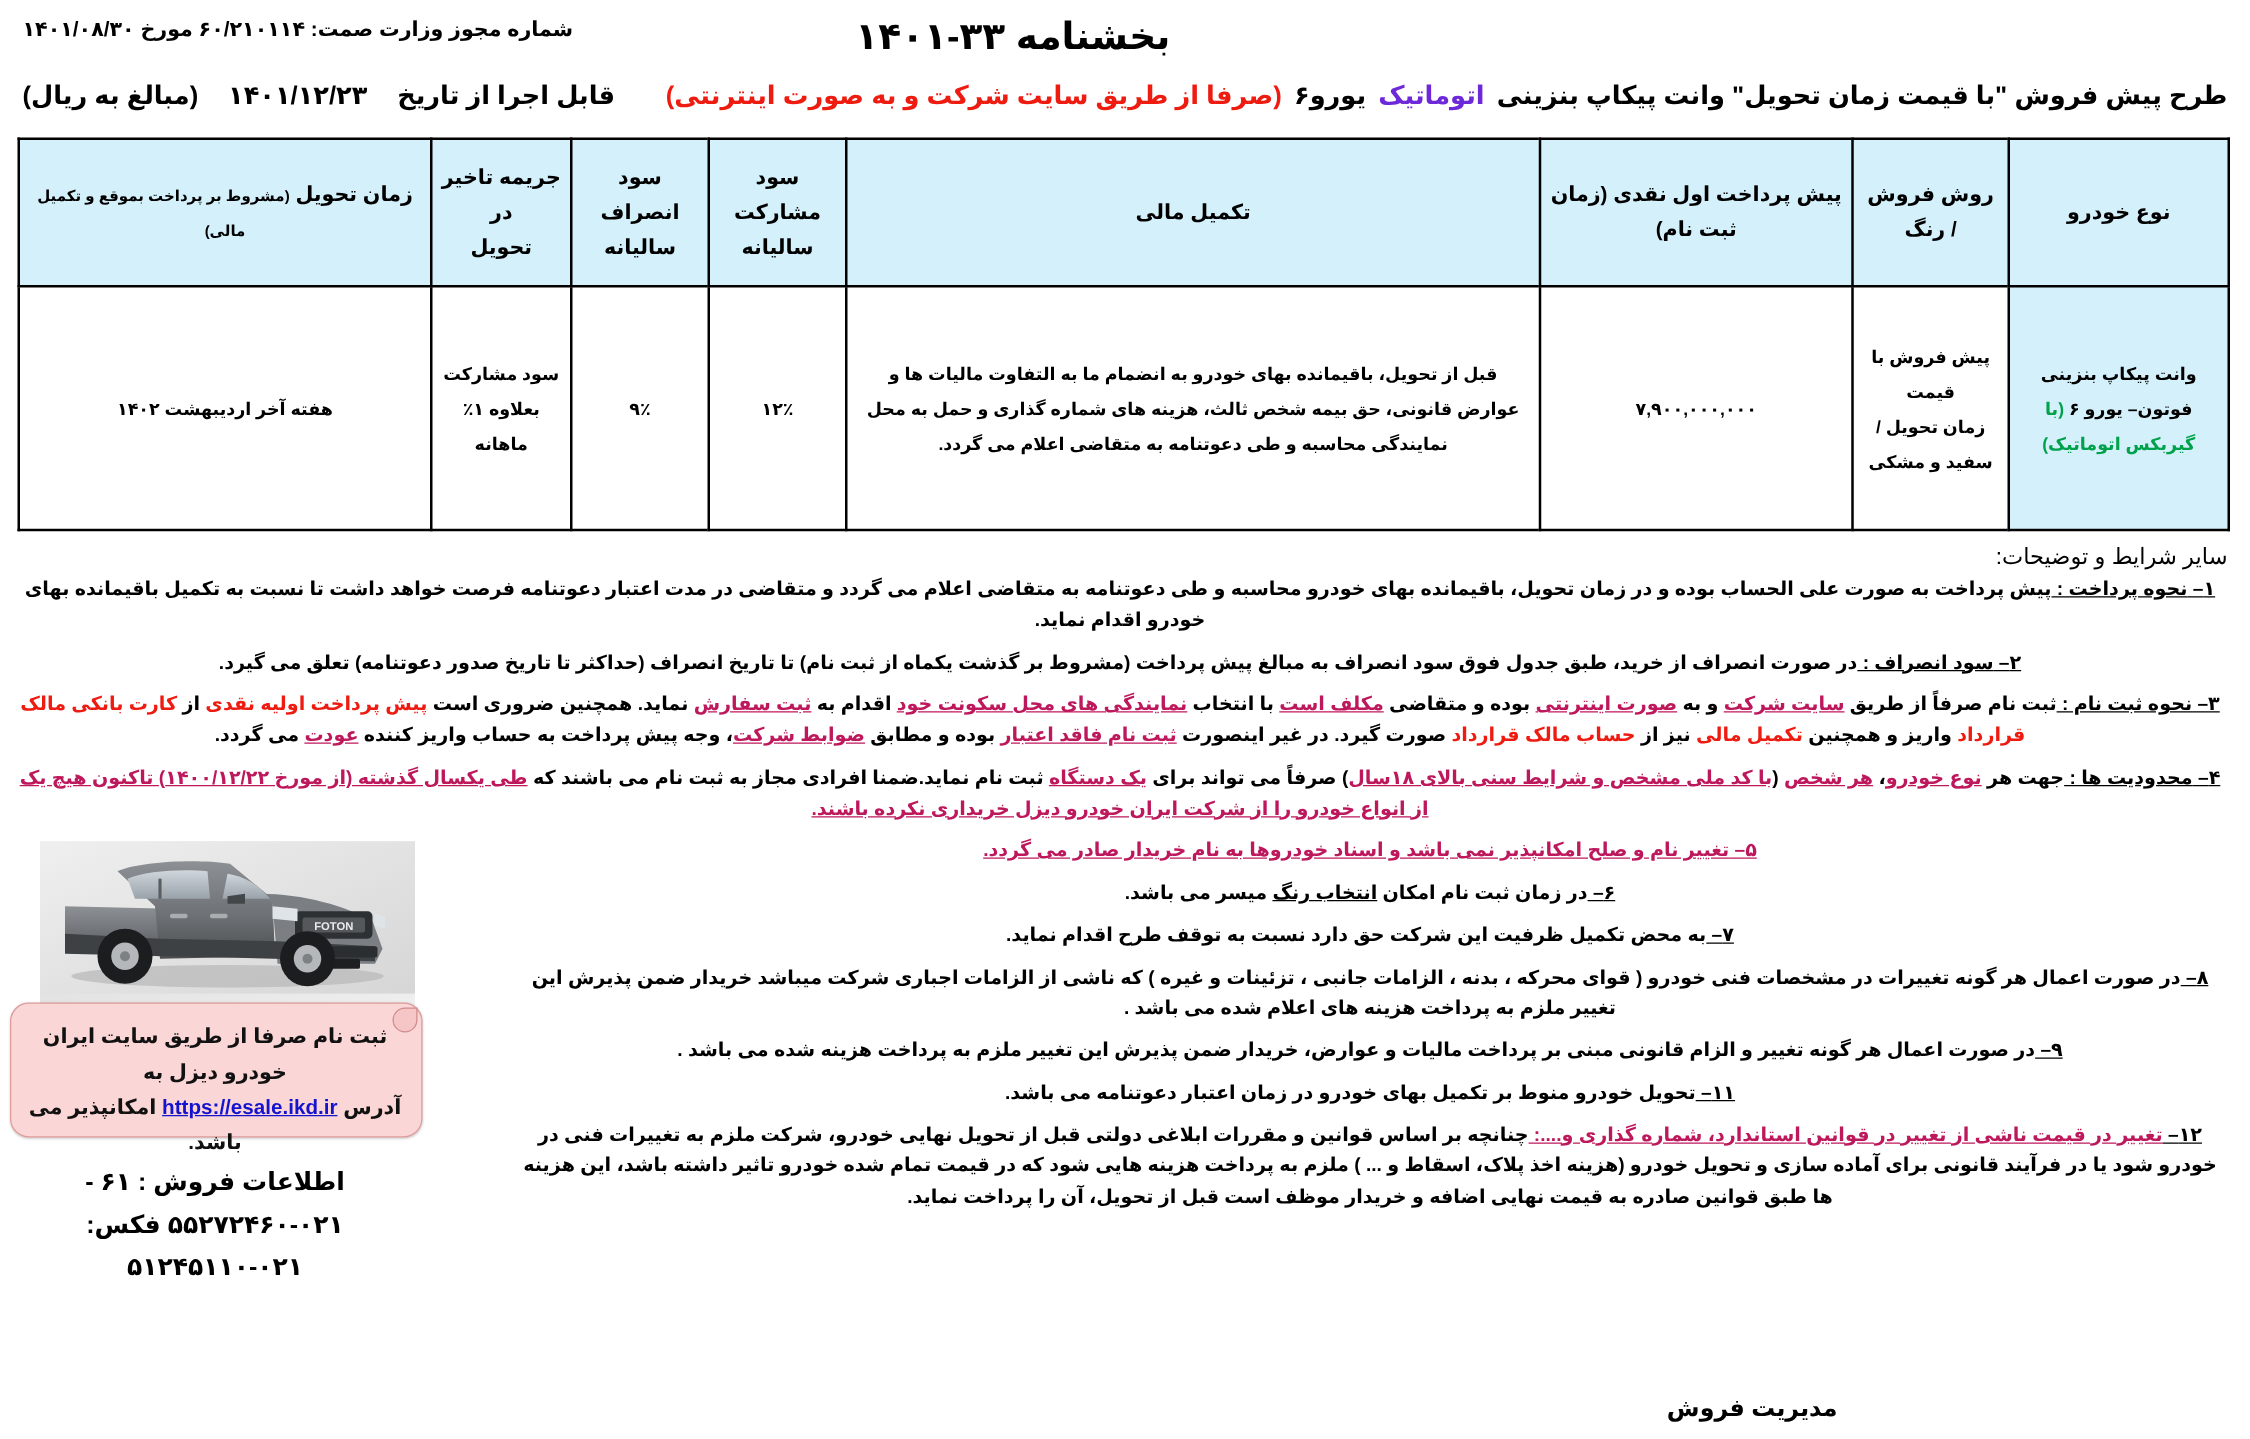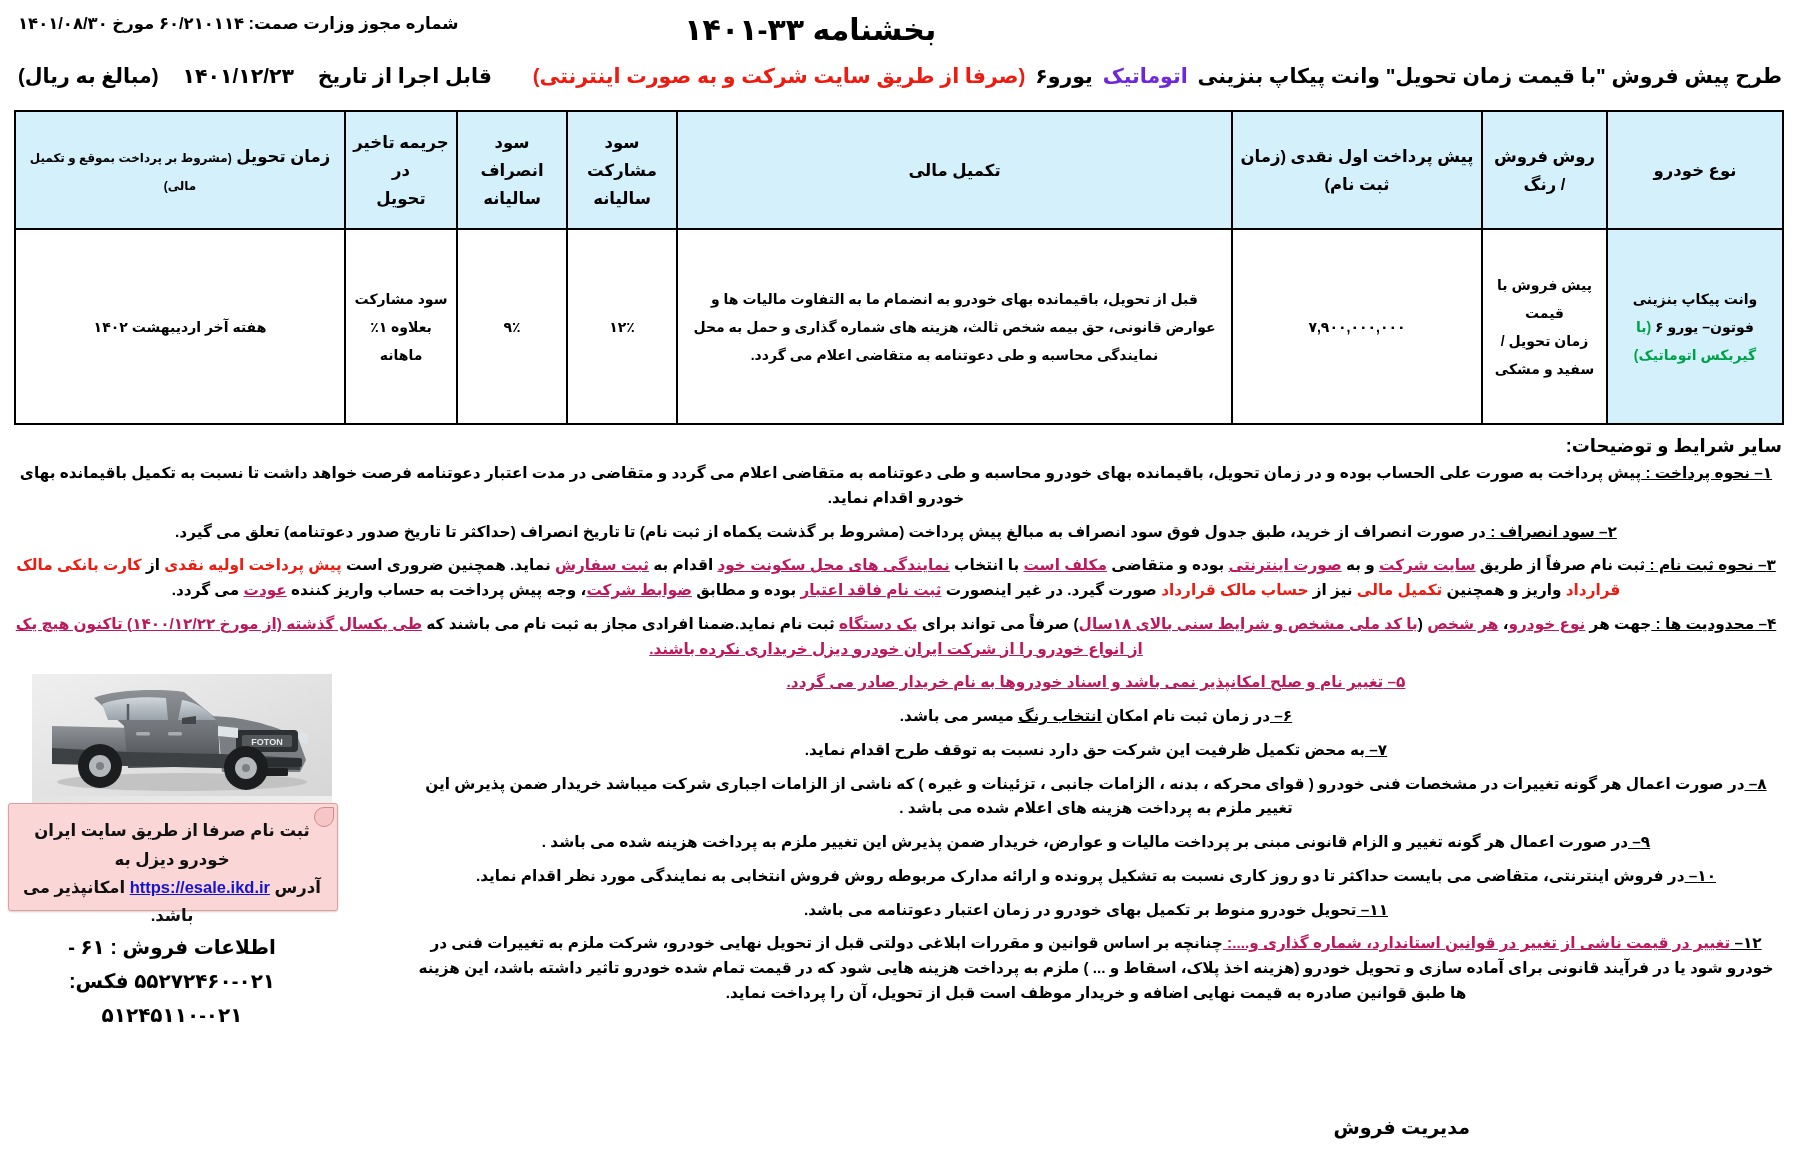--- a/index.html
+++ b/index.html
@@ -113,21 +113,21 @@
   col.c-fin      { width: 555px; }
   col.c-profit   { width: 110px; }
   col.c-cancel   { width: 110px; }
   col.c-penalty  { width: 112px; }
   col.c-delivery { width: 330px; }
 
   
   .cond-head {
     text-align: right;
     font-size: 18px;
-    font-weight: bold;
+    font-weight: normal;
     padding: 10px 18px 4px 0;
     margin-left: 40px;
   }
   .cond-list { margin: 0; padding: 0 18px 0 10px; }
   .cond {
     font-size: 15.3px;
     font-weight: bold;
     line-height: 1.62;
     text-align: center;
     margin: 0 0 9px 0;
@@ -156,21 +156,21 @@
 
   
   .note-box {
     position: absolute;
     left: 8px;
     top: 133px;
     width: 330px;
     height: 108px;
     background: #fbd6d6;
     border: 1px solid #e09b9b;
-    border-radius: 3px;
+    border-radius: 15px;
     box-shadow: 0 1px 2px rgba(0,0,0,.18);
     padding: 12px 16px 10px 14px;
     direction: rtl;
     text-align: center;
   }
   .note-box:before {
     content: "";
     position: absolute;
     top: 3px; right: 3px;
     width: 18px; height: 18px;
@@ -371,19 +371,18 @@
     </div>
     <div class="note-phone">اطلاعات فروش : ۶۱ - ۰۲۱-۵۵۲۷۲۴۶۰ فکس: ۰۲۱-۵۱۲۴۵۱۱۰</div>
   </div>
 
   <div class="cond-list cond-indent" id="conditions-lower">
       <p class="cond"><span class="ru">۵– </span><span class="ru">تغییر نام و صلح امکانپذیر نمی باشد و اسناد خودروها به نام خریدار صادر می گردد.</span></p>
       <p class="cond"><span class="u">۶– </span><span class="">در زمان ثبت نام امکان </span><span class="u">انتخاب رنگ</span><span class=""> میسر می باشد.</span></p>
       <p class="cond"><span class="u">۷– </span><span>به محض تکمیل ظرفیت این شرکت حق دارد نسبت به توقف طرح اقدام نماید.</span></p>
       <p class="cond"><span class="u">۸– </span><span>در صورت اعمال هر گونه تغییرات در مشخصات فنی خودرو ( قوای محرکه ، بدنه ، الزامات جانبی ، تزئینات و غیره ) که ناشی از الزامات اجباری شرکت میباشد خریدار ضمن پذیرش این تغییر ملزم به پرداخت هزینه های اعلام شده می باشد .</span></p>
       <p class="cond"><span class="u">۹– </span><span>در صورت اعمال هر گونه تغییر و الزام قانونی مبنی بر پرداخت مالیات و عوارض، خریدار ضمن پذیرش این تغییر ملزم به پرداخت هزینه شده می باشد .</span></p>
-      <p class="cond"><span class="u">۱۰– </span><span>در فروش اینترنتی، متقاضی می بایست حداکثر تا دو روز کاری نسبت به تشکیل پرونده و ارائه مدارک مربوطه روش فروش انتخابی به نمایندگی مورد نظر اقدام نماید.</span></p>
       <p class="cond"><span class="u">۱۱– </span><span>تحویل خودرو منوط بر تکمیل بهای خودرو در زمان اعتبار دعوتنامه می باشد.</span></p>
       <p class="cond"><span class="u">۱۲– </span><span class="ru">تغییر در قیمت ناشی از تغییر در قوانین استاندارد، شماره گذاری و....: </span><span>چنانچه بر اساس قوانین و مقررات ابلاغی دولتی قبل از تحویل نهایی خودرو، شرکت ملزم به تغییرات فنی در خودرو شود یا در فرآیند قانونی برای آماده سازی و تحویل خودرو (هزینه اخذ پلاک، اسقاط و ... ) ملزم به پرداخت هزینه هایی شود که در قیمت تمام شده خودرو تاثیر داشته باشد، این هزینه ها طبق قوانین صادره به قیمت نهایی اضافه و خریدار موظف است قبل از تحویل، آن را پرداخت نماید.</span></p>
     </div>
 </div>
 
 <div class="footer">مدیریت فروش</div>
 
 </body></html>

